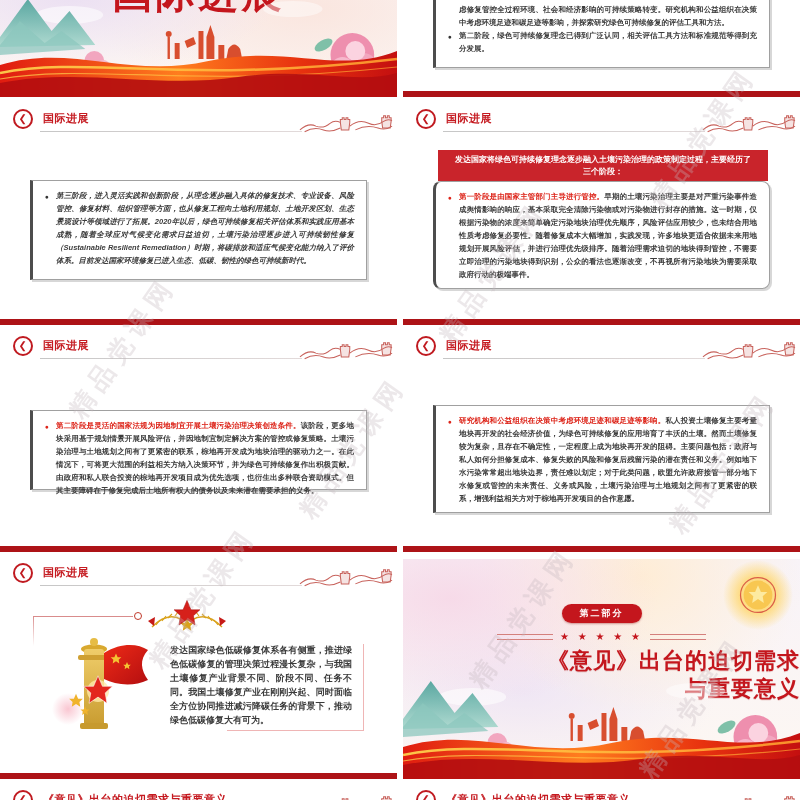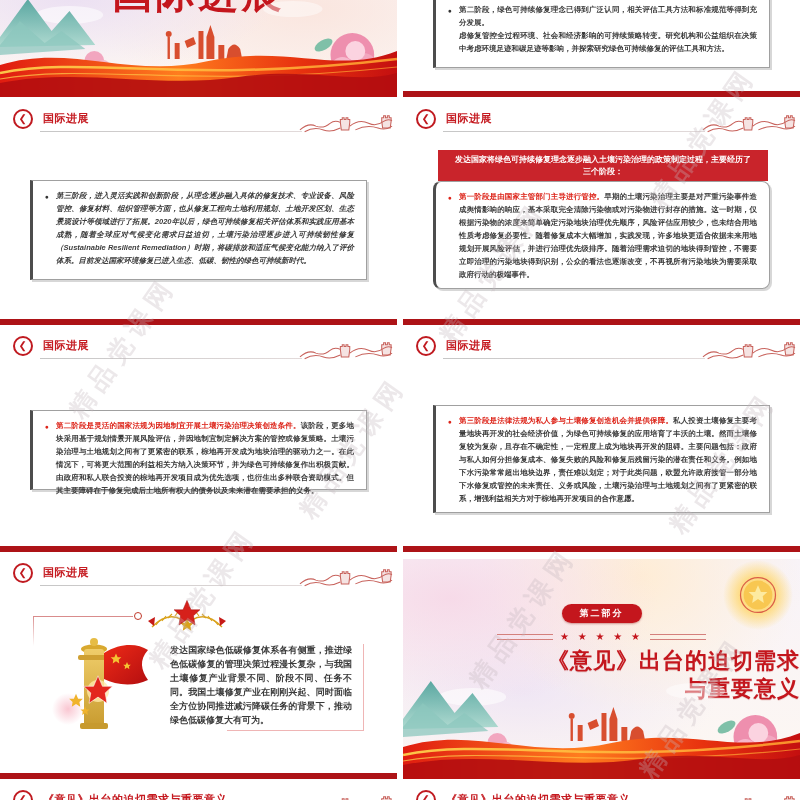--- a/index.html
+++ b/index.html
@@ -162,22 +162,22 @@
 
 <section class="slide s1">
   <h1 class="s1-title">国际进展</h1>
   <svg class="art" viewBox="0 0 400 110" preserveAspectRatio="none">
       <use href="#ribbonart"></use>
     </svg>
 </section>
 
 <section class="slide s2">
   <div class="box">
+    <p class="para"><span>虑修复管控全过程环境、社会和经济影响的可持续策略转变。研究机构和公益组织在决策中考虑环境足迹和碳足迹等影响，并探索研究绿色可持续修复的评估工具和方法。</span></p>
     <p class="para b"><span>第二阶段，绿色可持续修复理念已得到广泛认同，相关评估工具方法和标准规范等得到充分发展。</span></p>
-    <p class="para"><span>虑修复管控全过程环境、社会和经济影响的可持续策略转变。研究机构和公益组织在决策中考虑环境足迹和碳足迹等影响，并探索研究绿色可持续修复的评估工具和方法。</span></p>
   </div>
   <div class="bar"></div>
 </section>
 
 <section class="slide s3">
   <span class="back-icon"></span>
   <span class="hdr-title">国际进展</span>
   <div class="hdr-line"></div>
   <svg class="gw">
       <use href="#greatwall"></use>
@@ -216,21 +216,21 @@
 </section>
 
 <section class="slide s6">
   <span class="back-icon"></span>
   <span class="hdr-title">国际进展</span>
   <div class="hdr-line"></div>
   <svg class="gw">
       <use href="#greatwall"></use>
     </svg>
   <div class="box">
-    <p class="para rb"><span class="lead">第三阶段是法律法规为私人参与土壤修复创造机会并提供保障。</span><span>私人投资土壤修复主要考量地块再开发的社会经济价值，为绿色可持续修复的应用培育了丰沃的土壤。然而土壤修复较为复杂，且存在不确定性，一定程度上成为地块再开发的阻碍。主要问题包括：政府与私人如何分担修复成本、修复失败的风险和修复后残留污染的潜在责任和义务。例如地下水污染常常超出地块边界，责任难以划定；对于此类问题，欧盟允许政府接管一部分地下水修复或管控的未来责任、义务或风险，土壤污染治理与土地规划之间有了更紧密的联系，增强利益相关方对于棕地再开发项目的合作意愿。</span></p>
+    <p class="para rb"><span class="lead">研究机构和公益组织在决策中考虑环境足迹和碳足迹等影响。</span><span>私人投资土壤修复主要考量地块再开发的社会经济价值，为绿色可持续修复的应用培育了丰沃的土壤。然而土壤修复较为复杂，且存在不确定性，一定程度上成为地块再开发的阻碍。主要问题包括：政府与私人如何分担修复成本、修复失败的风险和修复后残留污染的潜在责任和义务。例如地下水污染常常超出地块边界，责任难以划定；对于此类问题，欧盟允许政府接管一部分地下水修复或管控的未来责任、义务或风险，土壤污染治理与土地规划之间有了更紧密的联系，增强利益相关方对于棕地再开发项目的合作意愿。</span></p>
   </div>
   <div class="bar"></div>
 </section>
 
 <section class="slide s7">
   <span class="back-icon"></span>
   <span class="hdr-title">国际进展</span>
   <div class="hdr-line"></div>
   <svg class="gw">
       <use href="#greatwall"></use>

